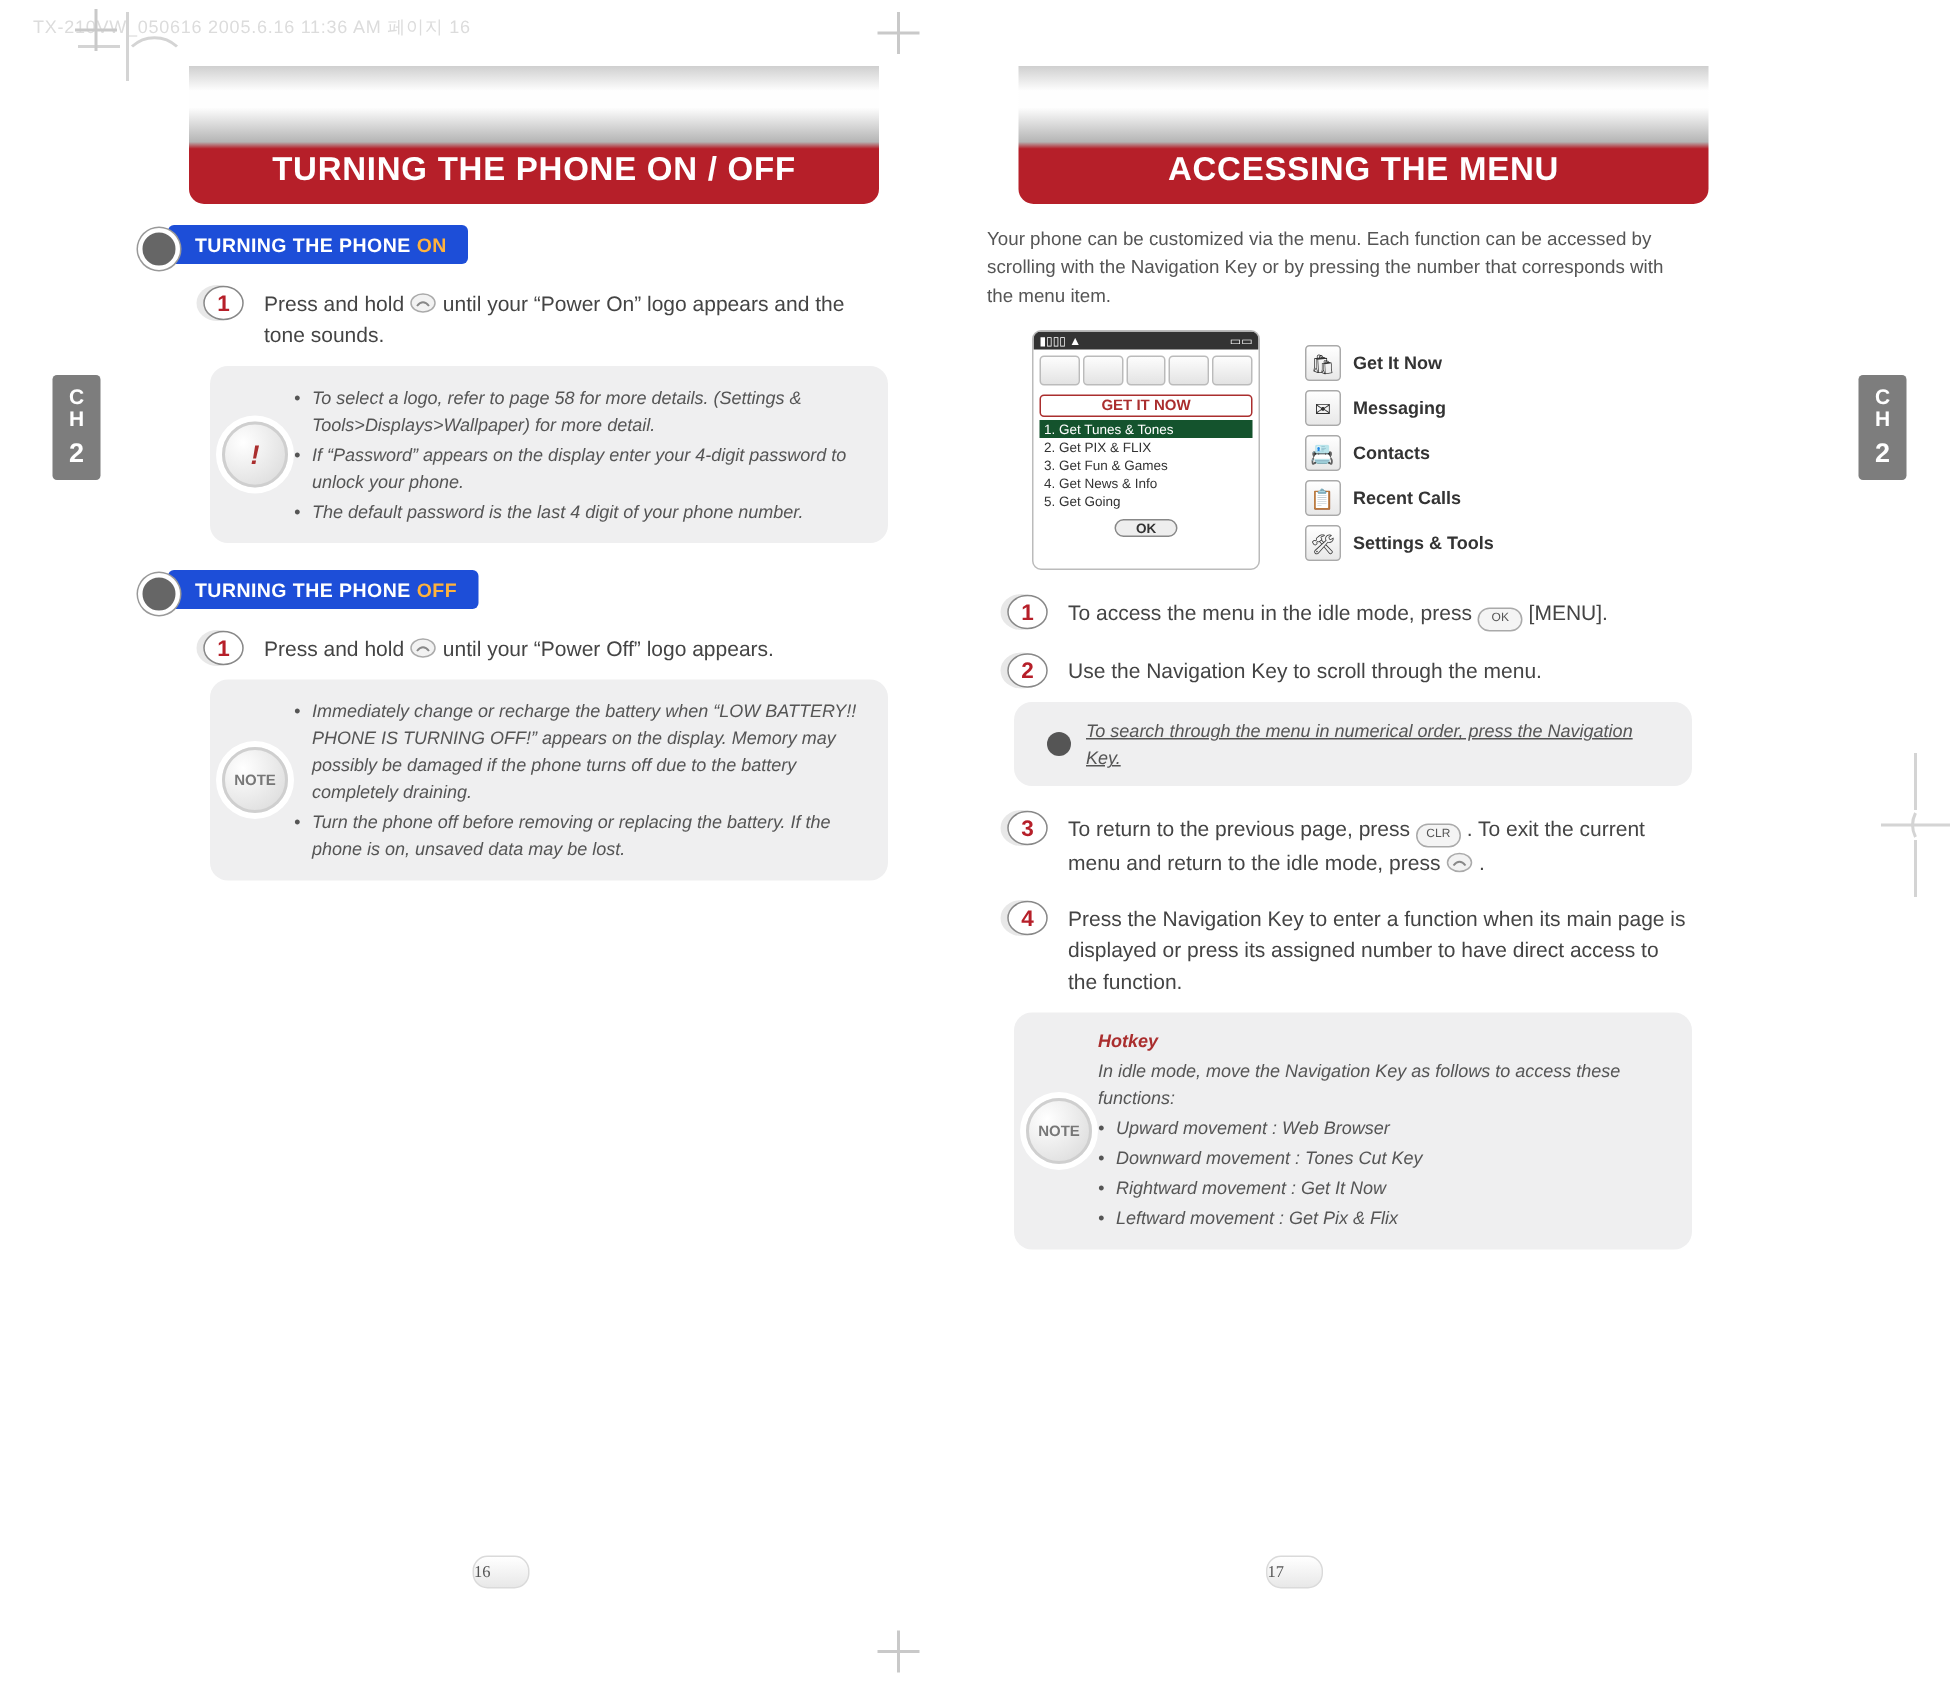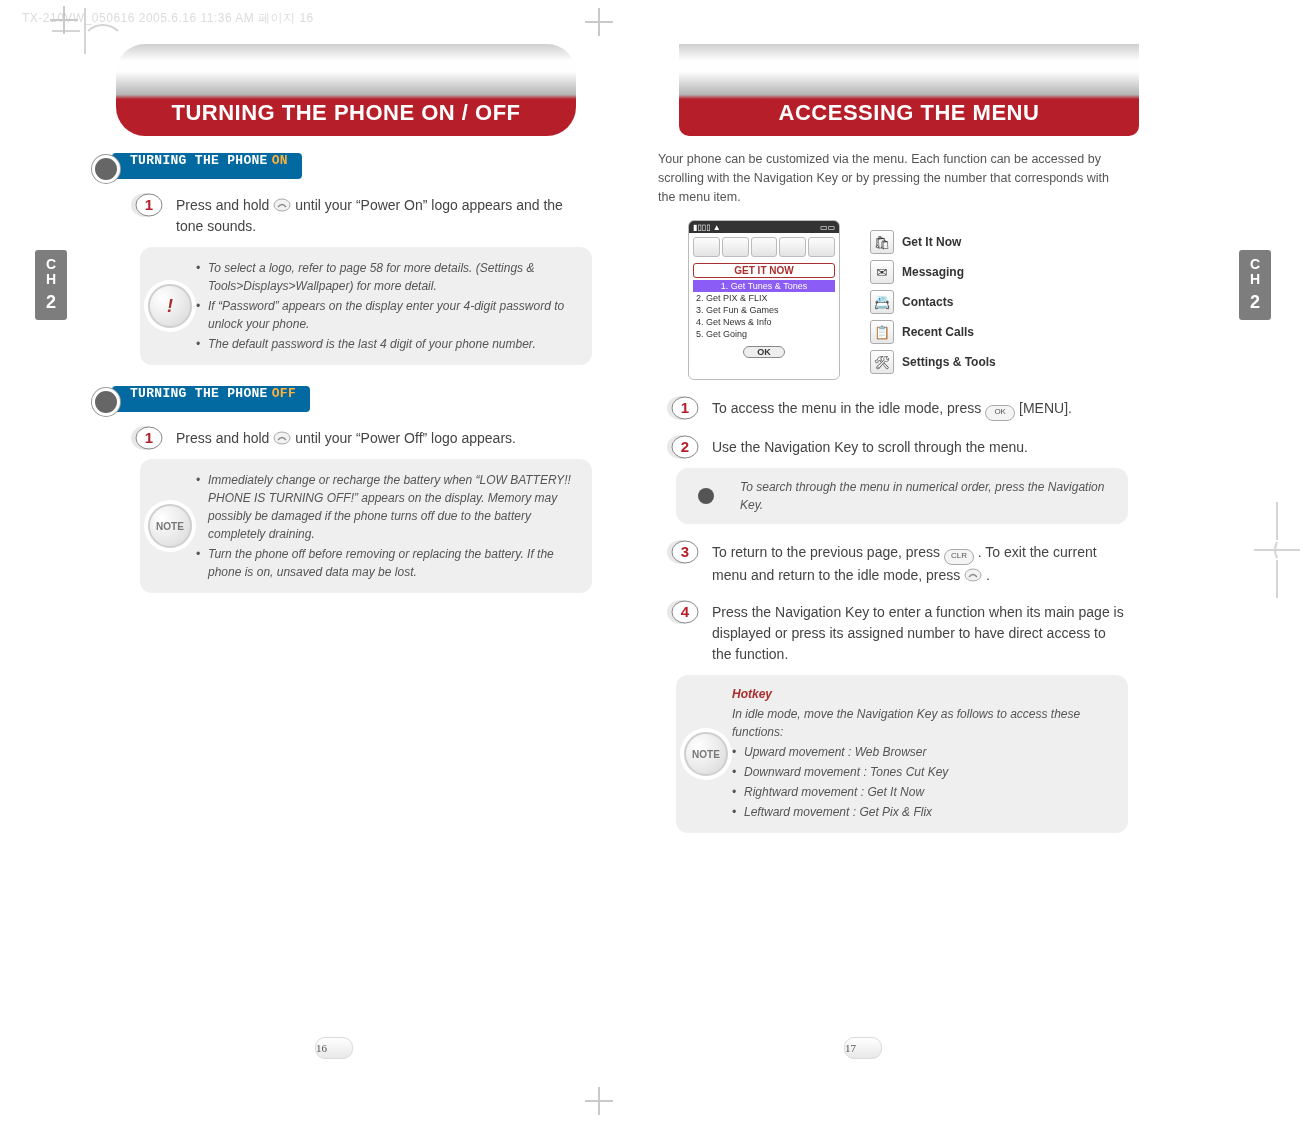--- a/index.html
+++ b/index.html
@@ -31,28 +31,28 @@
   .spine.left{left:35px;}
   .spine.right{right:35px;}
   .spine .c{display:block;padding-top:6px;}
   .spine .h{display:block;margin-top:-2px;}
   .spine .n{display:block;font-size:18px;margin-top:4px;}
   
   .banner{position:absolute;top:44px;width:460px;height:92px;background:
      linear-gradient(to bottom,#cfcfcf 0%,#fefefe 18%,#fefefe 30%,#b5b5b5 55%,var(--red) 60%,var(--red) 100%);
      border-radius:0 0 10px 10px;}
   .banner .title{position:absolute;bottom:10px;width:100%;text-align:center;color:#fff;font-weight:700;font-size:22px;letter-spacing:.5px;}
-  .banner.left{left:116px;border-radius:29px;}
+  .banner.left{left:126px;}
   .banner.right{left:679px;}
   
   .col{position:absolute;top:150px;width:480px;}
   .col.left{left:112px;}
   .col.right{left:648px;}
   
-  .secbar{display:inline-flex;height:26px;background:#0369a1;color:#fff;font-weight:800;font-size:13px;padding:0 14px 0 18px;border-radius:4px;position:relative;letter-spacing:.3px;font-family:Liberation Mono, monospace;}
+  .secbar{display:inline-flex;align-items:center;height:26px;background:#1d4ed8;color:#fff;font-weight:800;font-size:13px;padding:0 14px 0 18px;border-radius:4px;position:relative;letter-spacing:.3px;}
   .secbar::before{content:"";position:absolute;left:-20px;top:2px;width:22px;height:22px;border-radius:50%;background:#666;border:3px solid #fff;box-shadow:0 0 0 1px #999;}
   .secbar .on{color:#ffb23c;margin-left:4px;}
   
   .step{position:relative;margin:16px 0 10px 28px;padding-left:36px;font-size:14px;color:#444;line-height:1.5;}
   .step .num{position:absolute;left:-10px;top:-4px;width:34px;height:28px;}
   .step .num svg{display:block;}
   
   .infobox{position:relative;margin:8px 0 18px 28px;background:var(--note-bg);border-radius:12px;padding:10px 14px 10px 56px;color:#555;font-style:italic;font-size:12px;line-height:1.5;}
   .infobox ul{margin:0;padding:0;list-style:none;}
   .infobox li{position:relative;padding-left:12px;margin:2px 0;}
@@ -64,21 +64,21 @@
   .intro{font-size:12.5px;color:#555;line-height:1.5;margin:0 0 14px 10px;}
   
   .fig{display:flex;gap:30px;margin:0 0 18px 40px;}
   .phone{width:150px;border:1px solid #bbb;border-radius:6px;background:#fff;overflow:hidden;font-size:10px;color:#333;}
   .phone .status{height:12px;background:#333;color:#fff;font-size:8px;display:flex;justify-content:space-between;align-items:center;padding:0 4px;}
   .phone .iconrow{display:flex;gap:2px;padding:4px;justify-content:space-between;}
   .phone .iconrow span{flex:1;height:18px;border:1px solid #bbb;border-radius:3px;background:linear-gradient(#fdfdfd,#e3e3e3);}
   .phone .getit{border:1px solid #aa2e2e;color:#aa2e2e;font-weight:800;text-align:center;margin:2px 4px;border-radius:3px;padding:1px 0;font-size:10px;}
   .phone ol{margin:2px 4px 6px;padding:0;list-style:none;font-size:9px;}
   .phone ol li{padding:1px 3px;}
-  .phone ol li.sel{background:#8b5cf6;color:#fff;text-align:center;}
+  .phone ol li.sel{background:#14532d;color:#fff;}
   .phone .ok{width:40px;margin:4px auto 6px;border:1px solid #888;border-radius:10px;text-align:center;font-size:9px;font-weight:700;background:#eee;}
   .menu{list-style:none;margin:4px 0 0;padding:0;font-size:12px;font-weight:800;color:#333;}
   .menu li{display:flex;align-items:center;gap:8px;margin:6px 0;}
   .menu .mi{width:22px;height:22px;border:1px solid #aaa;border-radius:3px;background:linear-gradient(#fff,#e8e8e8);display:flex;align-items:center;justify-content:center;font-size:13px;font-weight:400;}
   
   .hotkey-h{color:#aa2e2e;font-weight:800;font-style:italic;margin-bottom:2px;}
   
   .pgnum{position:absolute;bottom:70px;width:36px;height:20px;border-radius:10px;font-size:11px;color:#555;text-align:left;line-height:20px;background:linear-gradient(#fff,#e8e8e8);border:1px solid #dadada;font-family:Liberation Serif, serif;}
   .pgnum.left{left:315px;}
   .pgnum.right{left:844px;}
@@ -258,21 +258,21 @@
       <span class="num">
           <svg viewBox="0 0 34 28">
             <ellipse cx="15" cy="14" rx="14" ry="12" fill="#e8e8e8"></ellipse>
             <ellipse cx="19" cy="14" rx="13" ry="11" fill="#fff" stroke="#888"></ellipse>
             <text x="19" y="19" text-anchor="middle" font-size="15" font-weight="800" fill="#b61f29">2</text>
           </svg>
         </span>
       <span>Use the Navigation Key to scroll through the menu.</span>
     </div>
 
-    <div class="infobox" style="padding-left:64px;">
+    <div class="infobox" style="padding-left:48px;text-decoration:underline;">
       <div class="badge dot"></div>
       <span>To search through the menu in numerical order, press the Navigation Key.</span>
     </div>
 
     <div class="step">
       <span class="num">
           <svg viewBox="0 0 34 28">
             <ellipse cx="15" cy="14" rx="14" ry="12" fill="#e8e8e8"></ellipse>
             <ellipse cx="19" cy="14" rx="13" ry="11" fill="#fff" stroke="#888"></ellipse>
             <text x="19" y="19" text-anchor="middle" font-size="15" font-weight="800" fill="#b61f29">3</text>

